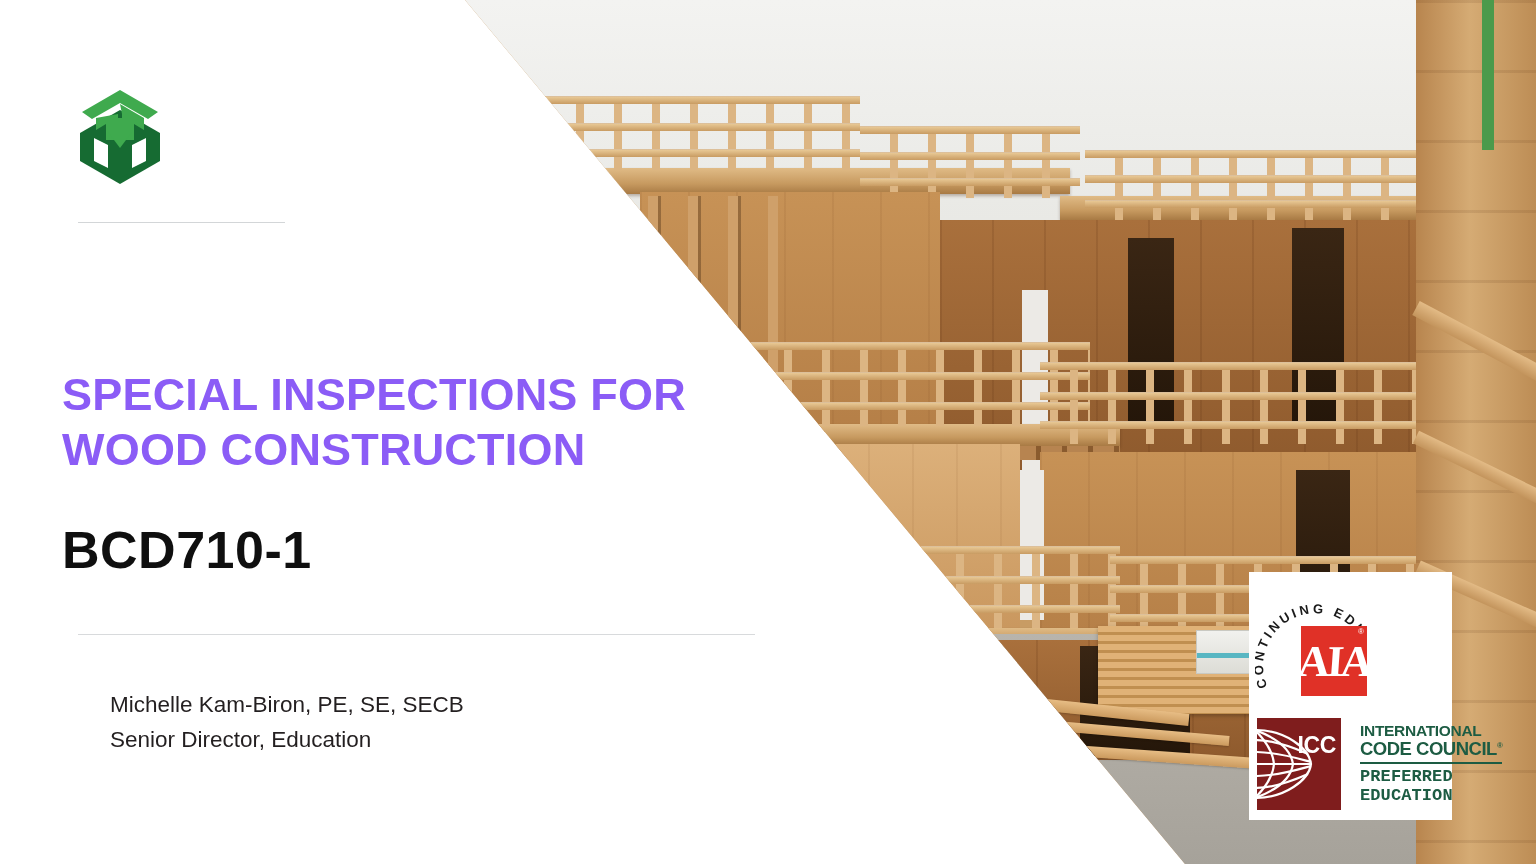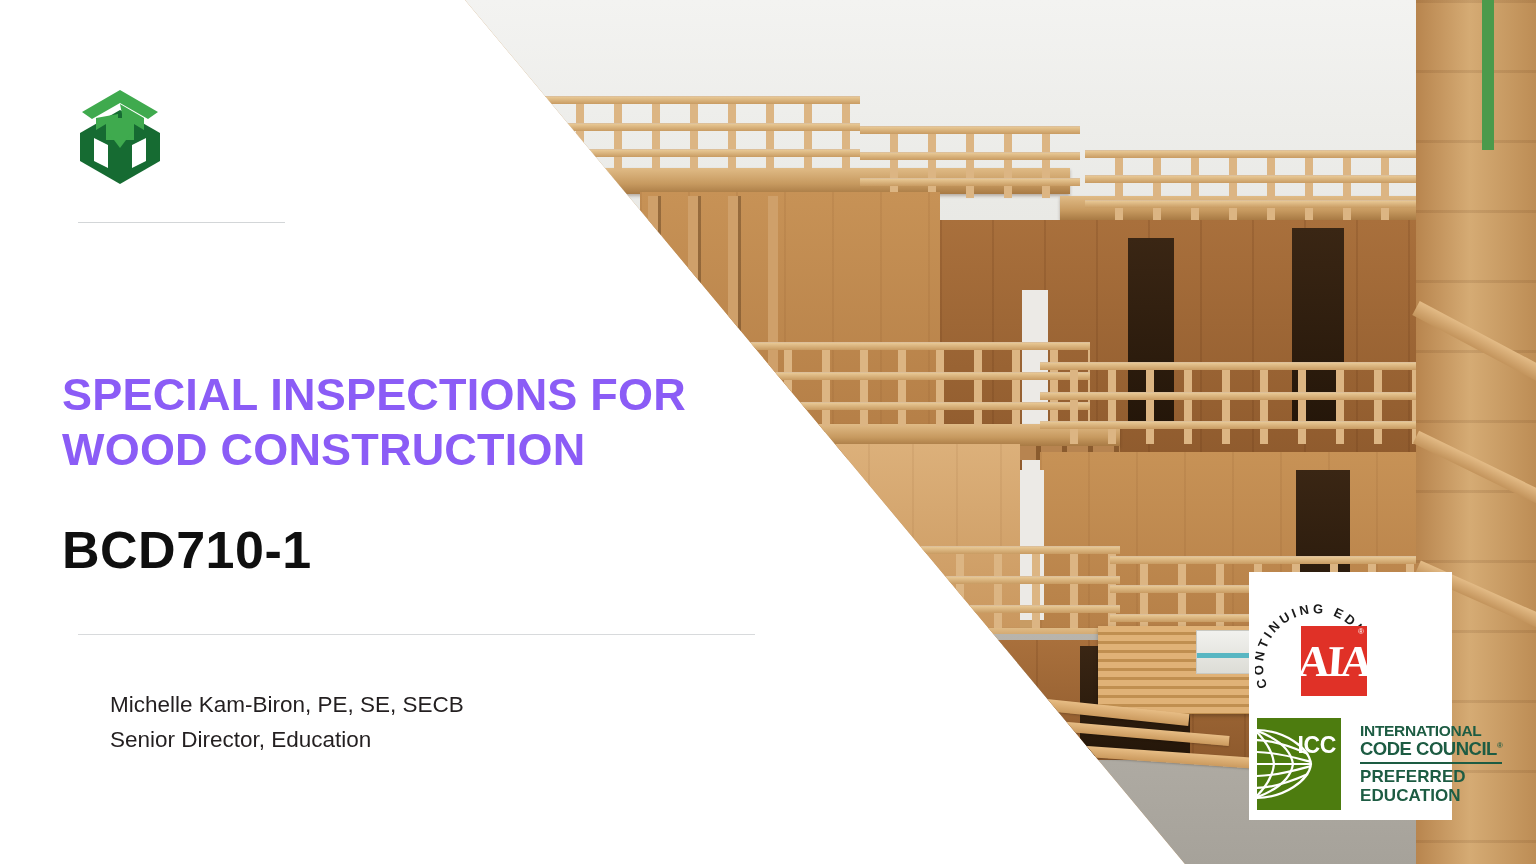--- a/index.html
+++ b/index.html
@@ -300,21 +300,21 @@
     left: 8px;
     top: 146px;
     width: 190px;
     height: 92px;
     display: flex;
     align-items: stretch;
   }
   .icc-mark {
     position: relative;
     width: 84px;
-    background: #4d7c0f;
+    background: #7f1d1d;
     overflow: hidden;
     flex: 0 0 auto;
   }
   .icc-globe {
     position: absolute;
     left: -6px;
     top: 4px;
     width: 72px;
     height: 84px;
   }
@@ -361,20 +361,21 @@
     margin: 4px 0 4px 0;
     width: 100%;
   }
   .icc-words .l3,
   .icc-words .l4 {
     font-size: 17px;
     font-weight: 700;
     letter-spacing: 0.1px;
     line-height: 1.1;
     white-space: nowrap;
+    font-family: Liberation Mono, monospace;
   }
 </style>
 </head>
 <body>
 
 <div class="slide">
 
   <div class="photo-wrap">
     <div class="photo">
 

